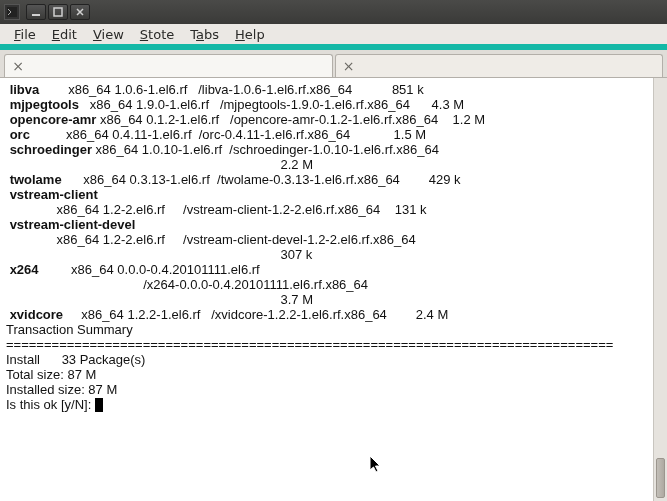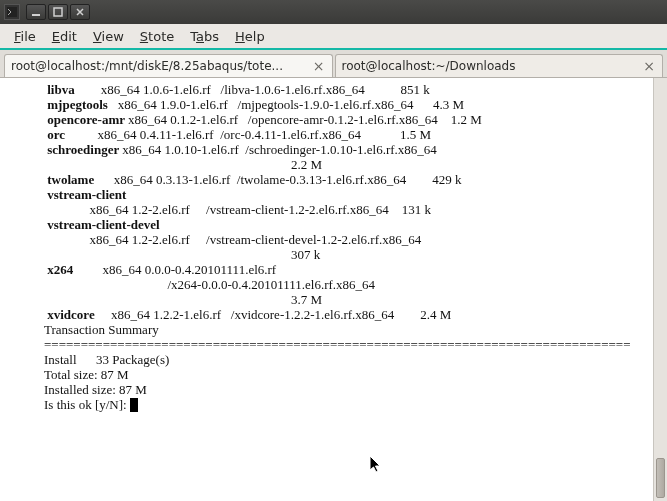--- a/index.html
+++ b/index.html
@@ -56,21 +56,21 @@
     color: #d5d5d5;
     font-size: 10px;
     display: inline-flex;
     align-items: center;
     justify-content: center;
     cursor: default;
   }
   .menubar {
     height: 26px;
     background: #ebe8e4;
-    border-bottom: 2px solid #14b8a6;
+    border-bottom: 6px solid #14b8a6;
     display: flex;
     align-items: center;
     padding: 0 6px;
     font-size: 13px;
     gap: 0;
   }
   .menu-item {
     padding: 3px 8px;
     cursor: default;
     color: #2a2a28;
@@ -115,28 +115,27 @@
     font-size: 14px;
   }
   .terminal-wrap {
     flex: 1;
     display: flex;
     min-height: 0;
     background: #fff;
   }
   .terminal {
     flex: 1;
-    font-family: Liberation Serif, serif;
+    font-family: Liberation Sans, sans-serif;
     font-size: 13px;
     line-height: 15px;
     white-space: pre;
     padding: 4px 6px;
     color: #111;
     overflow: hidden;
-    margin-left: 38px;
   }
   .line { white-space: pre; }
   .b { font-weight: bold; }
   .sep {
     letter-spacing: 0;
     overflow: hidden;
     white-space: pre;
   }
   .cursor {
     display: inline-block;
@@ -202,25 +201,23 @@
     <span class="menu-item"><span class="ul">F</span><span>ile</span></span>
     <span class="menu-item"><span class="ul">E</span><span>dit</span></span>
     <span class="menu-item"><span class="ul">V</span><span>iew</span></span>
     <span class="menu-item"><span class="ul">S</span><span>tote</span></span>
     <span class="menu-item">T<span class="ul">a</span><span>bs</span></span>
     <span class="menu-item"><span class="ul">H</span><span>elp</span></span>
   </div>
 
   <div class="tabbar">
     <div class="tab active">
-      <span class="tab-label">root@localhost:/mnt/diskE/8.25abaqus/tote...</span>
       <span class="tab-close">×</span>
     </div>
     <div class="tab">
-      <span class="tab-label">root@localhost:~/Downloads</span>
       <span class="tab-close">×</span>
     </div>
   </div>
 
   <div class="terminal-wrap">
     <div class="terminal" id="term"><div class="line"> <span class="b">libva        </span>x86_64 1.0.6-1.el6.rf   /libva-1.0.6-1.el6.rf.x86_64           851 k</div><div class="line"> <span class="b">mjpegtools   </span>x86_64 1.9.0-1.el6.rf   /mjpegtools-1.9.0-1.el6.rf.x86_64      4.3 M</div><div class="line"> <span class="b">opencore-amr </span>x86_64 0.1.2-1.el6.rf   /opencore-amr-0.1.2-1.el6.rf.x86_64    1.2 M</div><div class="line"> <span class="b">orc          </span>x86_64 0.4.11-1.el6.rf  /orc-0.4.11-1.el6.rf.x86_64            1.5 M</div><div class="line"> <span class="b">schroedinger </span>x86_64 1.0.10-1.el6.rf  /schroedinger-1.0.10-1.el6.rf.x86_64        </div><div class="line">                                                                            2.2 M</div><div class="line"> <span class="b">twolame      </span>x86_64 0.3.13-1.el6.rf  /twolame-0.3.13-1.el6.rf.x86_64        429 k</div><div class="line"> <span class="b">vstream-client</span></div><div class="line">              x86_64 1.2-2.el6.rf     /vstream-client-1.2-2.el6.rf.x86_64    131 k</div><div class="line"> <span class="b">vstream-client-devel</span></div><div class="line">              x86_64 1.2-2.el6.rf     /vstream-client-devel-1.2-2.el6.rf.x86_64</div><div class="line">                                                                            307 k</div><div class="line"> <span class="b">x264         </span>x86_64 0.0.0-0.4.20101111.el6.rf                                            </div><div class="line">                                      /x264-0.0.0-0.4.20101111.el6.rf.x86_64 </div><div class="line">                                                                            3.7 M</div><div class="line"> <span class="b">xvidcore     </span>x86_64 1.2.2-1.el6.rf   /xvidcore-1.2.2-1.el6.rf.x86_64        2.4 M</div><div class="line"></div><div class="line">Transaction Summary</div><div class="line sep">================================================================================</div><div class="line">Install      33 Package(s)</div><div class="line"></div><div class="line">Total size: 87 M</div><div class="line">Installed size: 87 M</div><div class="line">Is this ok [y/N]: <span class="cursor"></span></div></div>
     <div class="scrollbar">
       <div class="thumb"></div>
     </div>
   </div>

